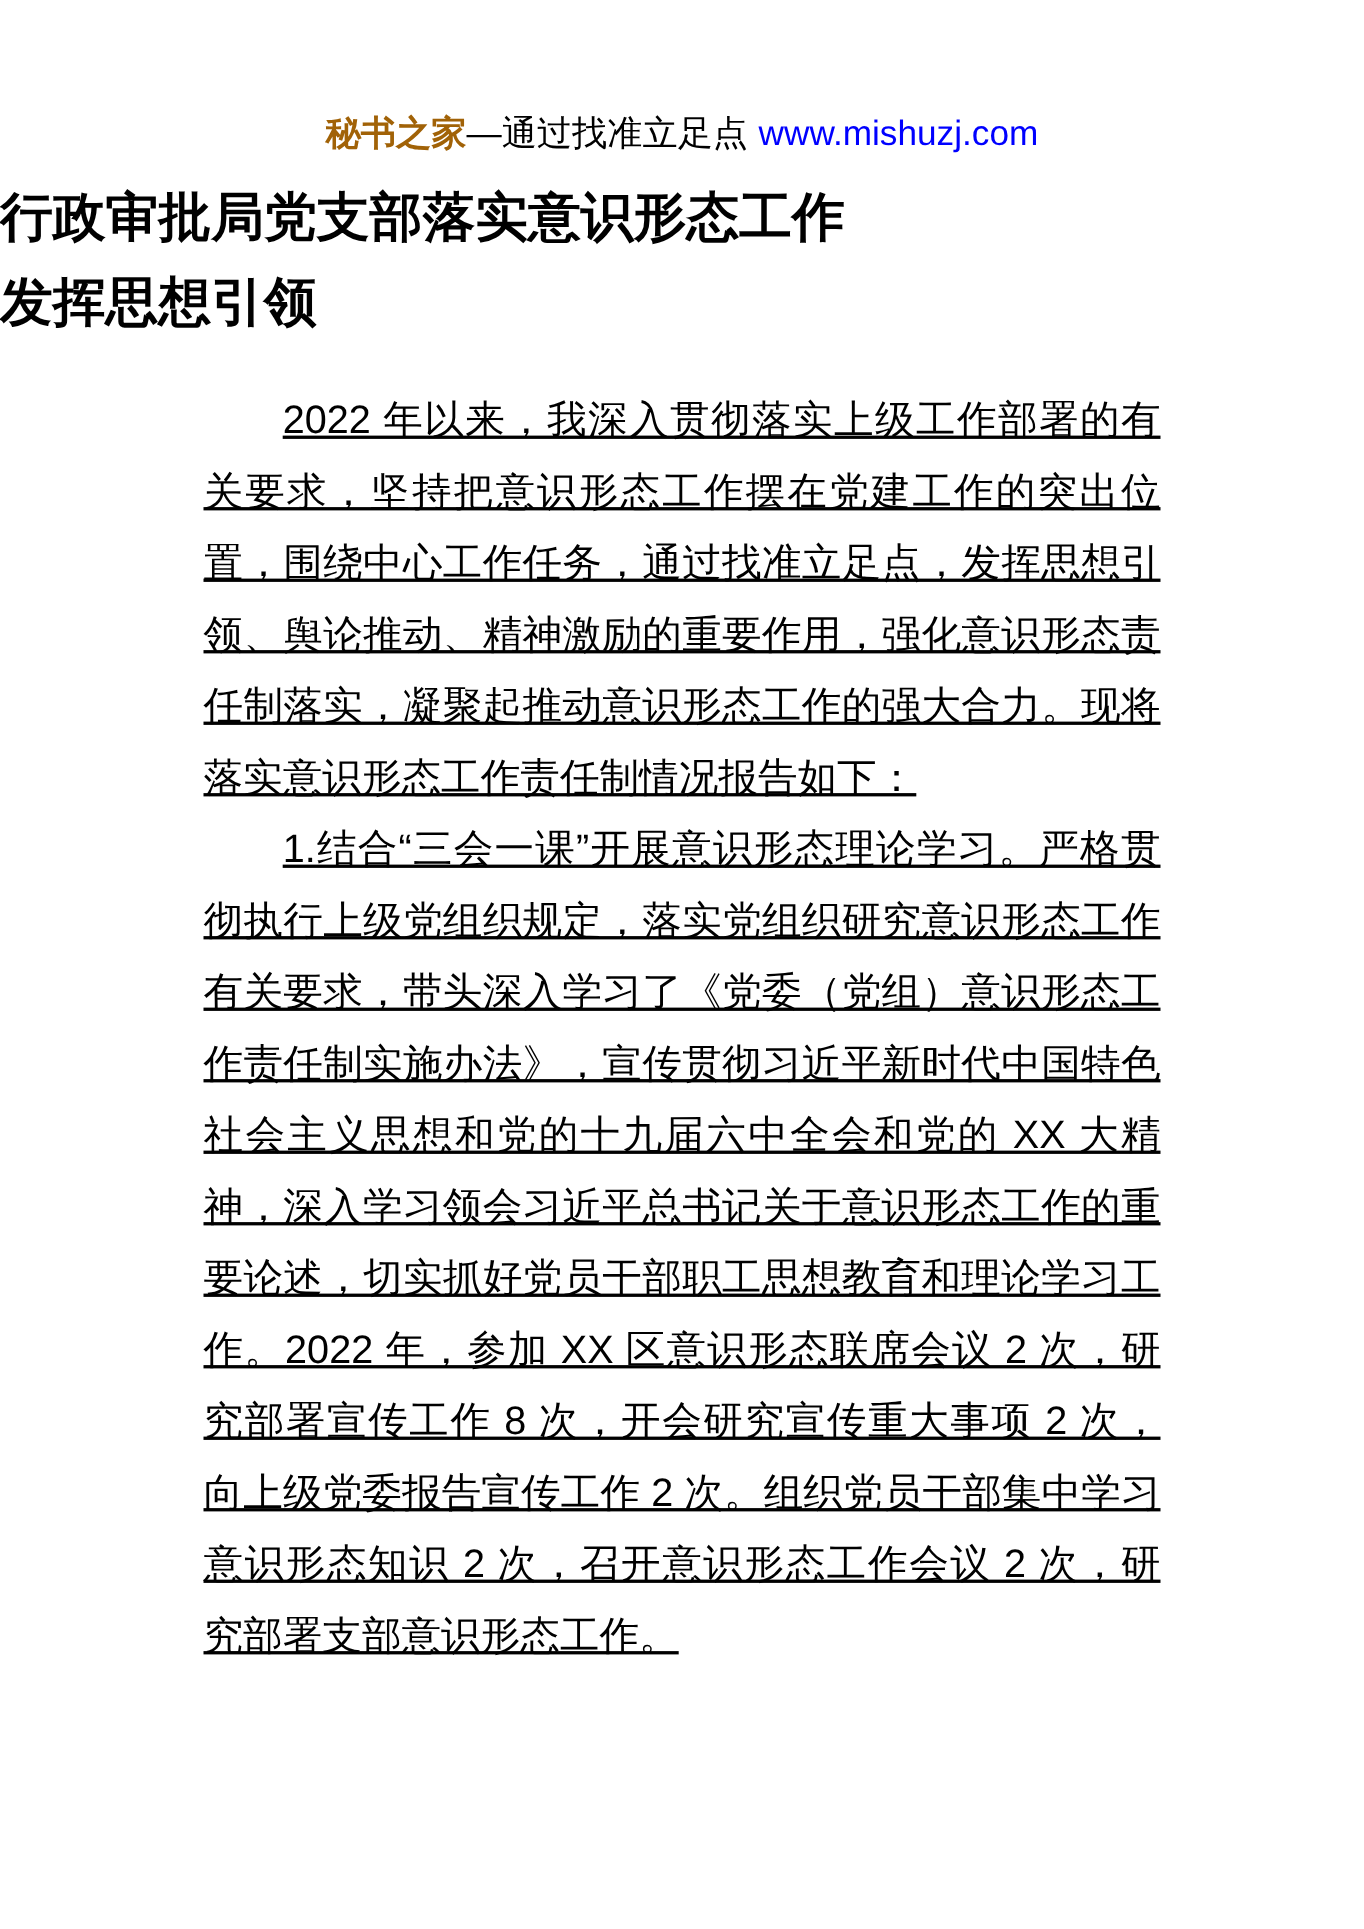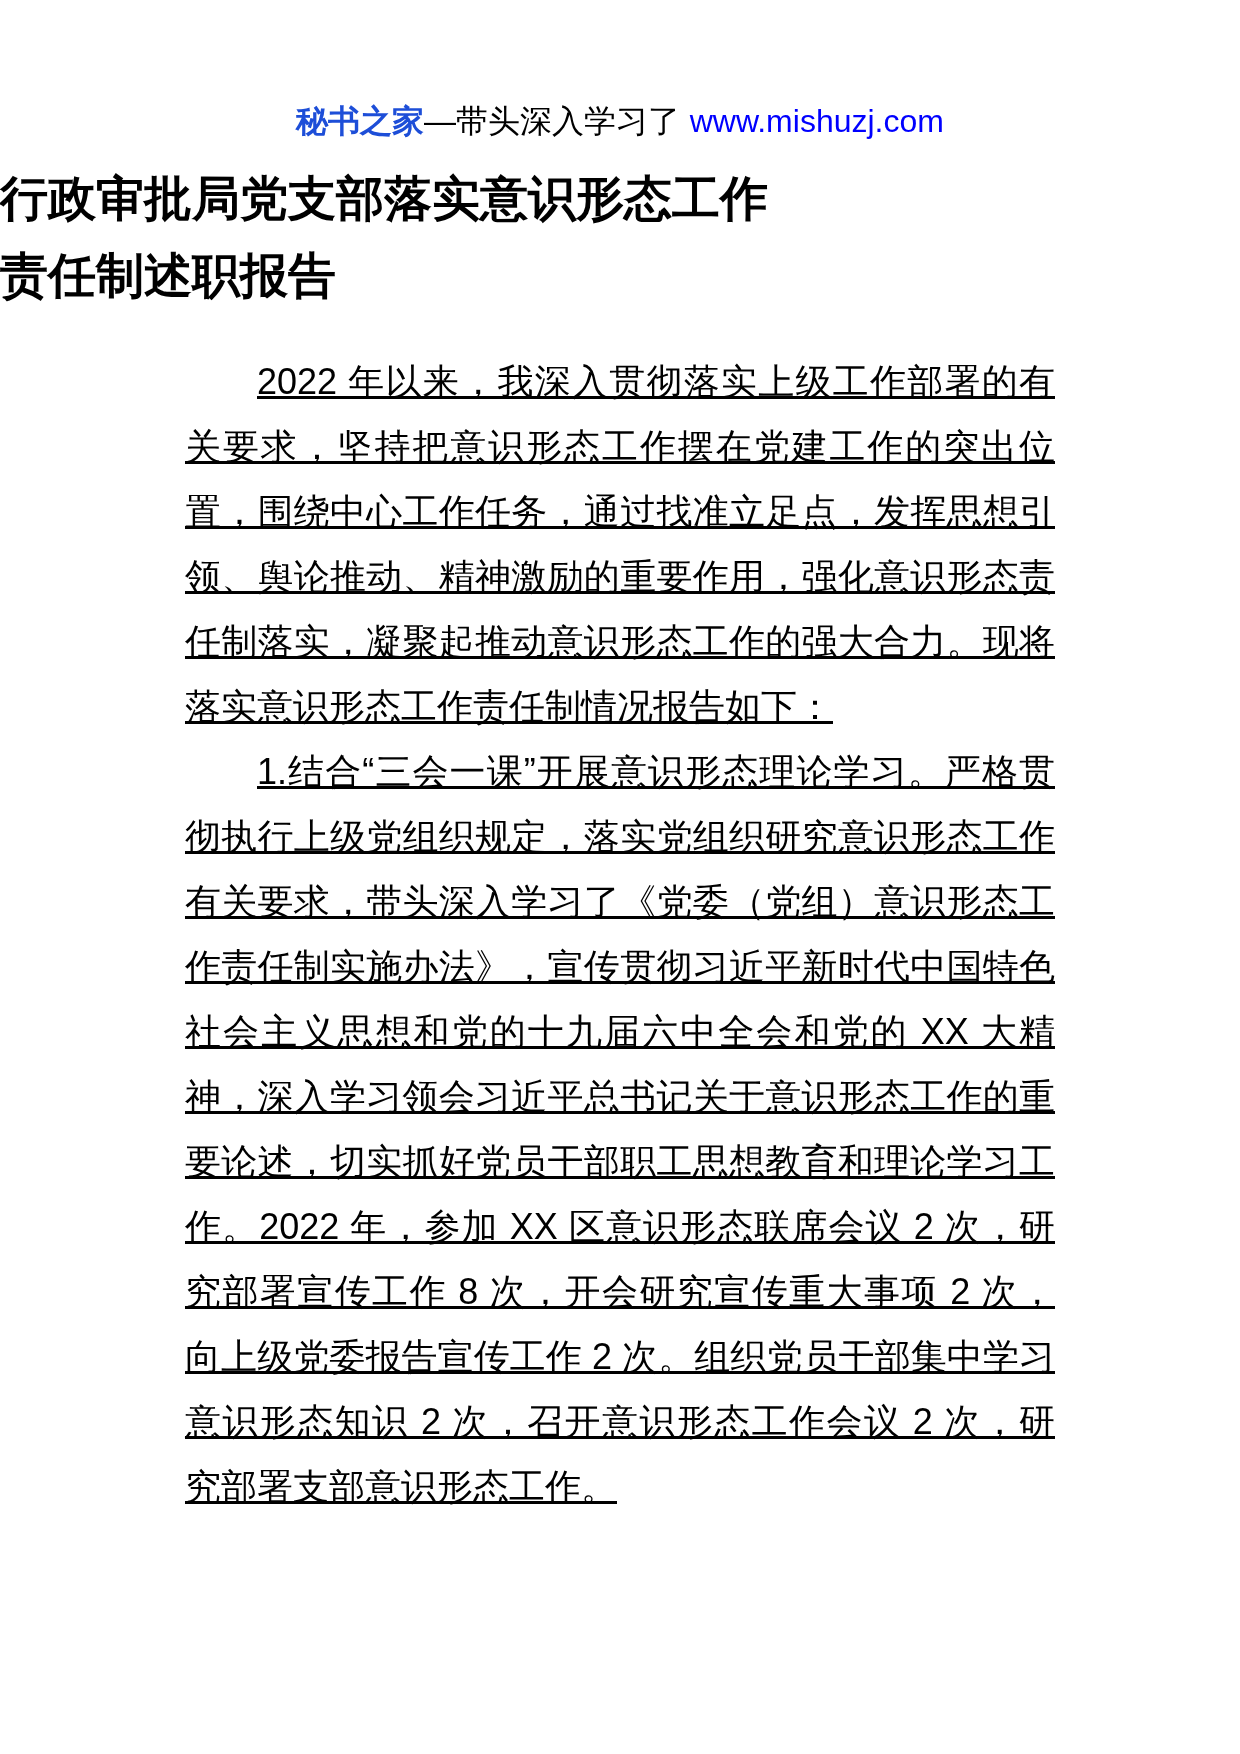--- a/index.html
+++ b/index.html
@@ -42,26 +42,26 @@
     text-indent: 2em;
   }
   .doc-body p.h-bold { font-weight: bold; }
 </style>
 </head>
 <body>
 
 <div class="page">
 
   <div class="doc-header" style="color: rgb(0, 0, 0);">
-    <span class="brand" style="color: #1d4ed8;">秘书之家</span><span class="dash">—</span><span class="tagline">带头深入学习了</span><span class="url" style="color: rgb(0, 0, 255);">www.mishuzj.com</span>
+    <span class="brand" style="color: #a16207;">秘书之家</span><span class="dash">—</span><span class="tagline">通过找准立足点</span><span class="url" style="color: rgb(0, 0, 255);">www.mishuzj.com</span>
   </div>
 
   <h1 class="doc-title">
     <div>行政审批局党支部落实意识形态工作</div>
-    <div>责任制述职报告</div>
+    <div>发挥思想引领</div>
   </h1>
 
   <div class="doc-body">
     <p>2022 年以来，我深入贯彻落实上级工作部署的有关要求，坚持把意识形态工作摆在党建工作的突出位置，围绕中心工作任务，通过找准立足点，发挥思想引领、舆论推动、精神激励的重要作用，强化意识形态责任制落实，凝聚起推动意识形态工作的强大合力。现将落实意识形态工作责任制情况报告如下：</p>
     <p>1.结合“三会一课”开展意识形态理论学习。严格贯彻执行上级党组织规定，落实党组织研究意识形态工作有关要求，带头深入学习了《党委（党组）意识形态工作责任制实施办法》，宣传贯彻习近平新时代中国特色社会主义思想和党的十九届六中全会和党的 XX 大精神，深入学习领会习近平总书记关于意识形态工作的重要论述，切实抓好党员干部职工思想教育和理论学习工作。2022 年，参加 XX 区意识形态联席会议 2 次，研究部署宣传工作 8 次，开会研究宣传重大事项 2 次，向上级党委报告宣传工作 2 次。组织党员干部集中学习意识形态知识 2 次，召开意识形态工作会议 2 次，研究部署支部意识形态工作。</p>
   </div>
 
 </div>
 
 </body></html>

